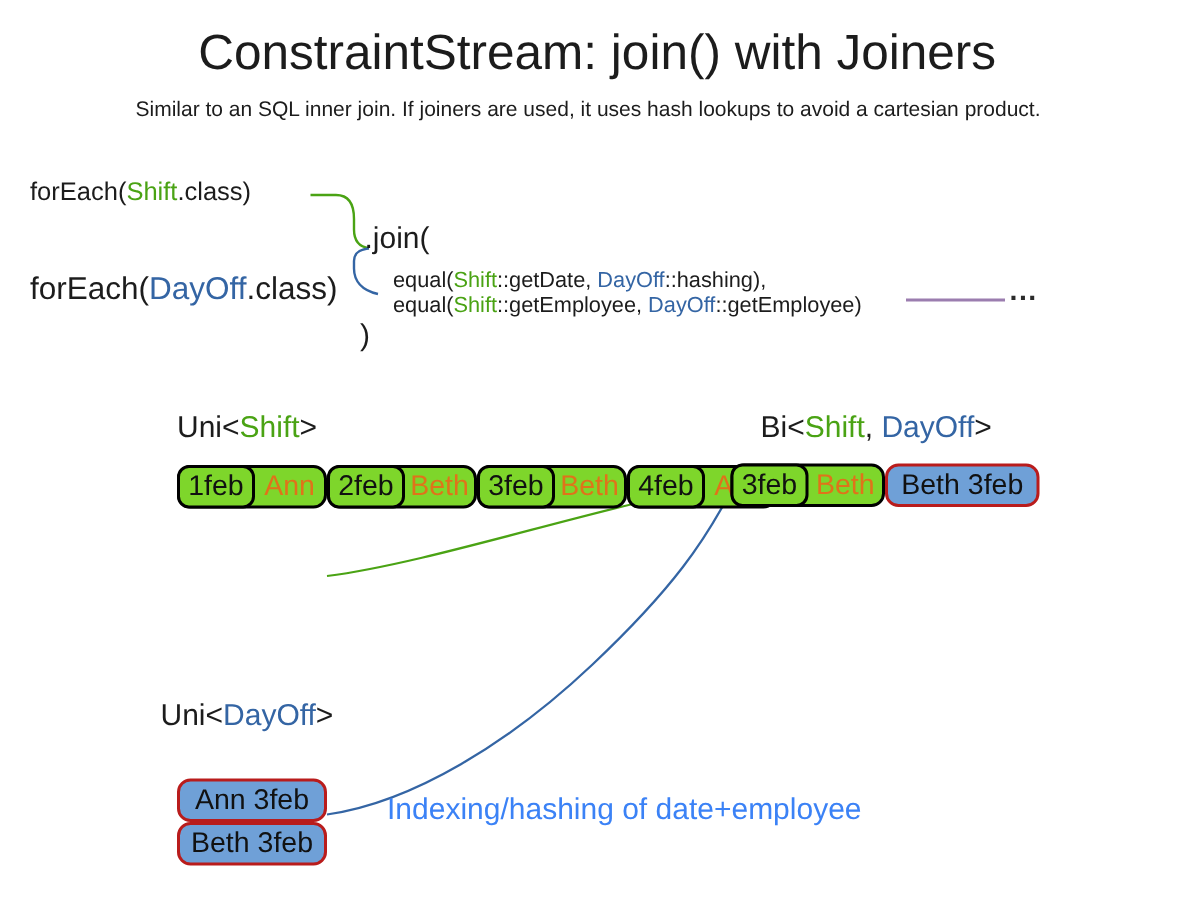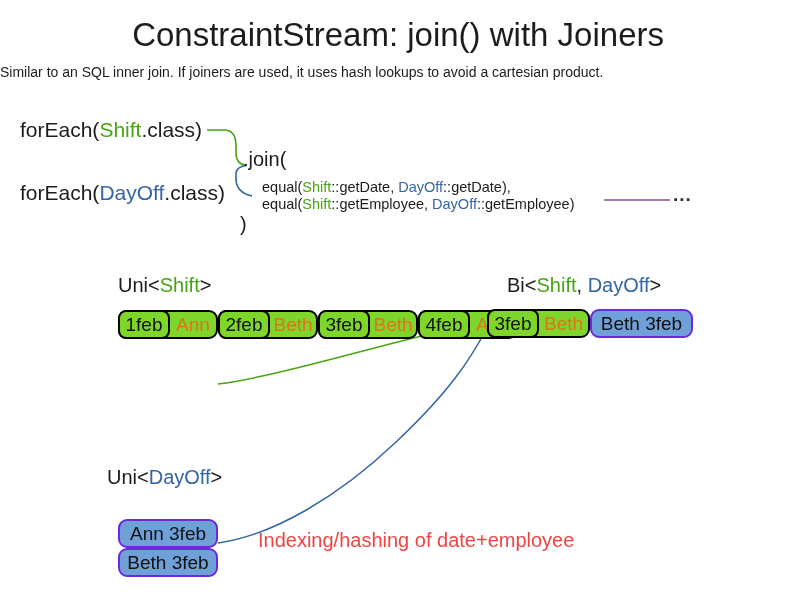--- a/index.html
+++ b/index.html
@@ -4,27 +4,27 @@
 <style>
   html,body { margin:0; padding:0; }
   body {
     width:800px; height:600px; background:#ffffff; position:relative;
     font-family:"Liberation Sans", sans-serif; color:#1c1c1c; overflow:hidden;
   }
   .abs { position:absolute; z-index:1; }
   #connectors { position:absolute; left:0; top:0; z-index:0; }
 
   #title { top:16px; left:0; width:664px; text-align:right; font-size:33px; white-space:nowrap; }
-  #subtitle { top:64px; left:0; width:784px; text-align:left; font-size:14px; }
+  #subtitle { top:64px; left:0; width:784px; text-align:center; font-size:14px; }
 
   .code { white-space:nowrap; }
   .green-t { color:#4aa314; }
   .blue-t  { color:#3465a4; }
 
-  #foreach-shift  { left:20px;  top:118px; font-size:21px; }
+  #foreach-shift  { left:20px;  top:118px; font-size:17px; }
   #foreach-dayoff { left:20px;  top:181px; font-size:21px; }
   #join-open  { left:243px; top:148px; font-size:20px; }
   #equal1     { left:262px; top:179px; font-size:14.5px; }
   #equal2     { left:262px; top:196px; font-size:14.5px; }
   #join-close { left:240px; top:213px; font-size:20px; }
   #ellipsis   { left:673px; top:184px; font-size:19px; font-weight:bold; letter-spacing:1px; color:#2b2b2b; }
 
   .section-label { font-size:20px; white-space:nowrap; }
   #uni-shift-label  { left:118px; top:274px; }
   #bi-label         { left:507px; top:274px; }
@@ -41,26 +41,26 @@
   }
   .bi-green { width:103px; }
   .date-cell {
     box-sizing:border-box; flex:0 0 52px; height:29px; margin:-2px 0 -2px -2px;
     background:#7ed62b; border:2px solid #000; border-radius:8px;
     display:flex; align-items:center; justify-content:center; color:#111;
   }
   .emp-cell { flex:1; text-align:center; color:#e0731a; }
   .bi-blue, .dayoff-row {
     box-sizing:border-box; width:103px; height:29px; background:#6fa0d7;
-    border:2px solid #6d28d9; border-radius:9px; display:flex; align-items:center;
+    border:2px solid #b91c1c; border-radius:9px; display:flex; align-items:center;
     justify-content:center; font-size:19px; color:#111;
   }
   .dayoff-row { width:100px; }
 
-  #note { left:258px; top:527px; font-size:20px; line-height:26px; color:#ef4444; white-space:nowrap; }
+  #note { left:258px; top:527px; font-size:20px; line-height:26px; color:#3b82f6; white-space:nowrap; }
 </style>
 </head>
 <body>
 
 <svg id="connectors" width="800" height="600" viewBox="0 0 800 600">
   <path d="M207,130 H224 C233,130 236,137 236,146 V153 C236,160 239,164.5 246,165.5" fill="none" stroke="#4aa314" stroke-width="1.6"></path>
   <path d="M252,196 C241,193.5 236,187 236,179 V174 C236,169 239,166.5 246,165.5" fill="none" stroke="#3465a4" stroke-width="1.6"></path>
   <path d="M218,384 C290,375 410,334 486,323" fill="none" stroke="#4aa314" stroke-width="1.5"></path>
   <path d="M218,543 C275,535 340,495 395,443 C450,391 470,360 487,328" fill="none" stroke="#3465a4" stroke-width="1.5"></path>
   <path d="M604,200 H670" fill="none" stroke="#9b7daf" stroke-width="2"></path>
@@ -68,21 +68,21 @@
 
 <div class="abs" id="title">ConstraintStream: join() with Joiners</div>
 <div class="abs" id="subtitle">Similar to an SQL inner join. If joiners are used, it uses hash lookups to avoid a cartesian product.</div>
 
 <div class="abs code" id="foreach-shift"><span>forEach(</span><span class="green-t">Shift</span><span>.class)</span></div>
 
 <div class="abs code" id="foreach-dayoff"><span>forEach(</span><span class="blue-t">DayOff</span><span>.class)</span></div>
 
 <div class="abs code" id="join-open">.join(</div>
 
-<div class="abs code" id="equal1"><span>equal(</span><span class="green-t">Shift</span><span>::getDate, </span><span class="blue-t">DayOff</span><span>::getDate),</span></div>
+<div class="abs code" id="equal1"><span>equal(</span><span class="green-t">Shift</span><span>::getDate, </span><span class="blue-t">DayOff</span><span>::hashing),</span></div>
 
 <div class="abs code" id="equal2"><span>equal(</span><span class="green-t">Shift</span><span>::getEmployee, </span><span class="blue-t">DayOff</span><span>::getEmployee)</span></div>
 
 <div class="abs code" id="join-close">)</div>
 
 <div class="abs" id="ellipsis">...</div>
 
 <div class="abs section-label" id="uni-shift-label"><span>Uni&lt;</span><span class="green-t">Shift</span><span>&gt;</span></div>
 
 <div class="abs" id="uni-shift-table">

